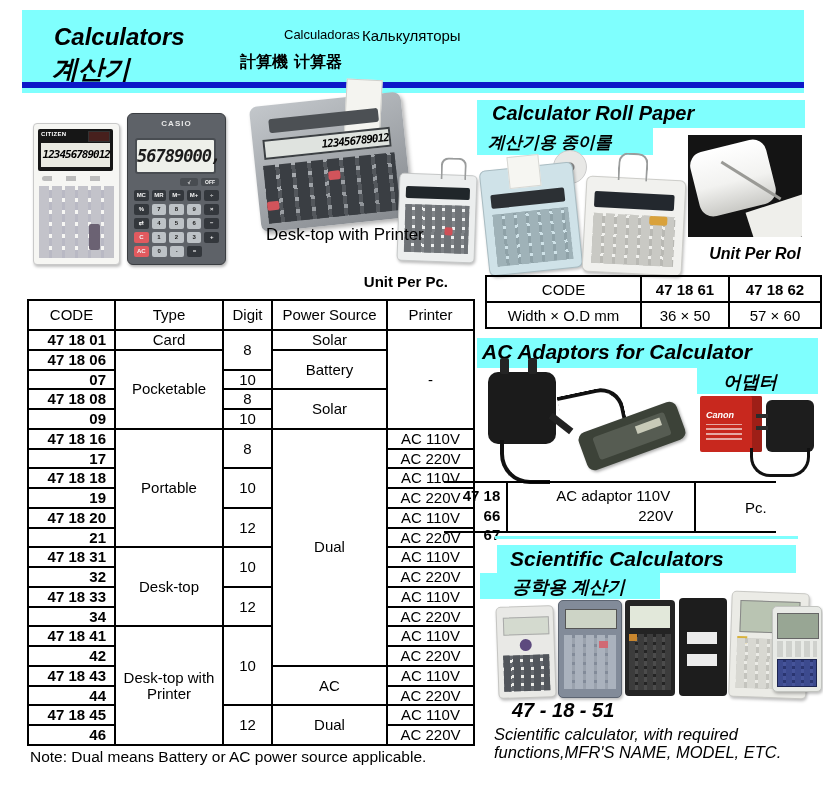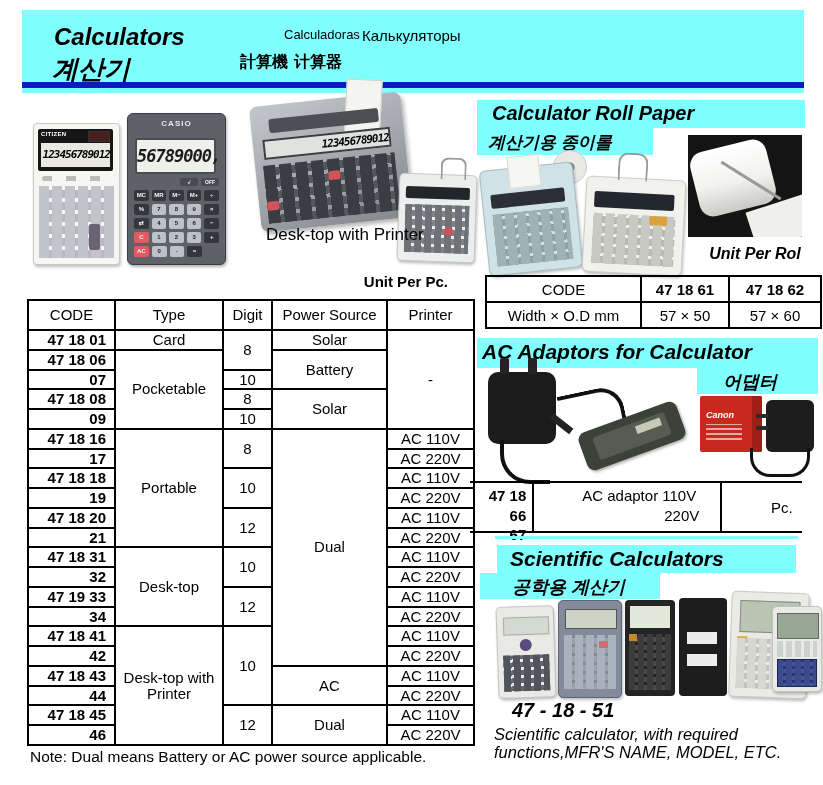--- a/index.html
+++ b/index.html
@@ -27,21 +27,21 @@
   .main-table td.code{font-weight:bold;text-align:right;padding-right:8px;}
   .note{position:absolute;left:30px;top:748px;font-size:15.5px;}
 
   
   .roll-table{position:absolute;left:485px;top:275px;width:335px;}
   .roll-table td{border:2px solid #000;font-size:15px;text-align:center;padding:0;}
   .roll-table tr{height:26px;}
   .roll-table td.bold{font-weight:bold;}
 
   
-  .ac-table{position:absolute;left:470px;top:481px;width:332px;height:48px;display:flex;
+  .ac-table{position:absolute;left:444px;top:481px;width:332px;height:48px;display:flex;
             border-top:2px solid #000;border-bottom:2px solid #000;gap:40px;}
   .ac-col{height:100%;box-sizing:border-box;font-size:15px;}
   .ac-code{width:83px;border-right:2px solid #000;text-align:right;padding:3px 6px 0 0;
            font-weight:bold;box-sizing:border-box;line-height:1.3;}
   .ac-desc{width:193px;border-right:2px solid #000;padding:3px 0 0 8px;box-sizing:border-box;line-height:1.3;}
   .ac-desc .l2{padding-left:82px;}
   .ac-unit{width:54px;display:flex;align-items:center;justify-content:center;}
   .cyan-rule{position:absolute;left:495px;top:536px;width:303px;height:3px;background:#7ffffe;}
 
   
@@ -361,21 +361,21 @@
           <td class="code">47 18 31</td>
           <td rowspan="4">Desk-top</td>
           <td rowspan="2">10</td>
           <td>AC 110V</td>
         </tr>
       <tr>
           <td class="code">32</td>
           <td>AC 220V</td>
         </tr>
       <tr>
-          <td class="code">47 19 33</td>
+          <td class="code">47 18 33</td>
           <td rowspan="2">12</td>
           <td>AC 110V</td>
         </tr>
       <tr>
           <td class="code">34</td>
           <td>AC 220V</td>
         </tr>
       <tr>
           <td class="code">47 18 41</td>
           <td rowspan="6">Desk-top with Printer</td>
@@ -442,21 +442,21 @@
         <col style="width:92px">
       </colgroup>
     <tbody>
         <tr>
       <td>CODE</td>
       <td class="bold">47 18 61</td>
       <td class="bold">47 18 62</td>
     </tr>
     <tr>
       <td>Width × O.D mm</td>
-      <td>57 × 50</td>
+      <td>36 × 50</td>
       <td>57 × 60</td>
     </tr>
   </tbody>
     </table>
 
   <div class="band" style="left:477px;top:338px;width:341px;height:30px;">
     <div class="bi" style="position:absolute;left:5px;top:2px;font-size:21px;">AC Adaptors for Calculator</div>
   </div>
   <div class="band" style="left:697px;top:368px;width:121px;height:26px;">
     <div class="bi" style="position:absolute;left:26px;top:2px;font-size:18px;">어댑터</div>

